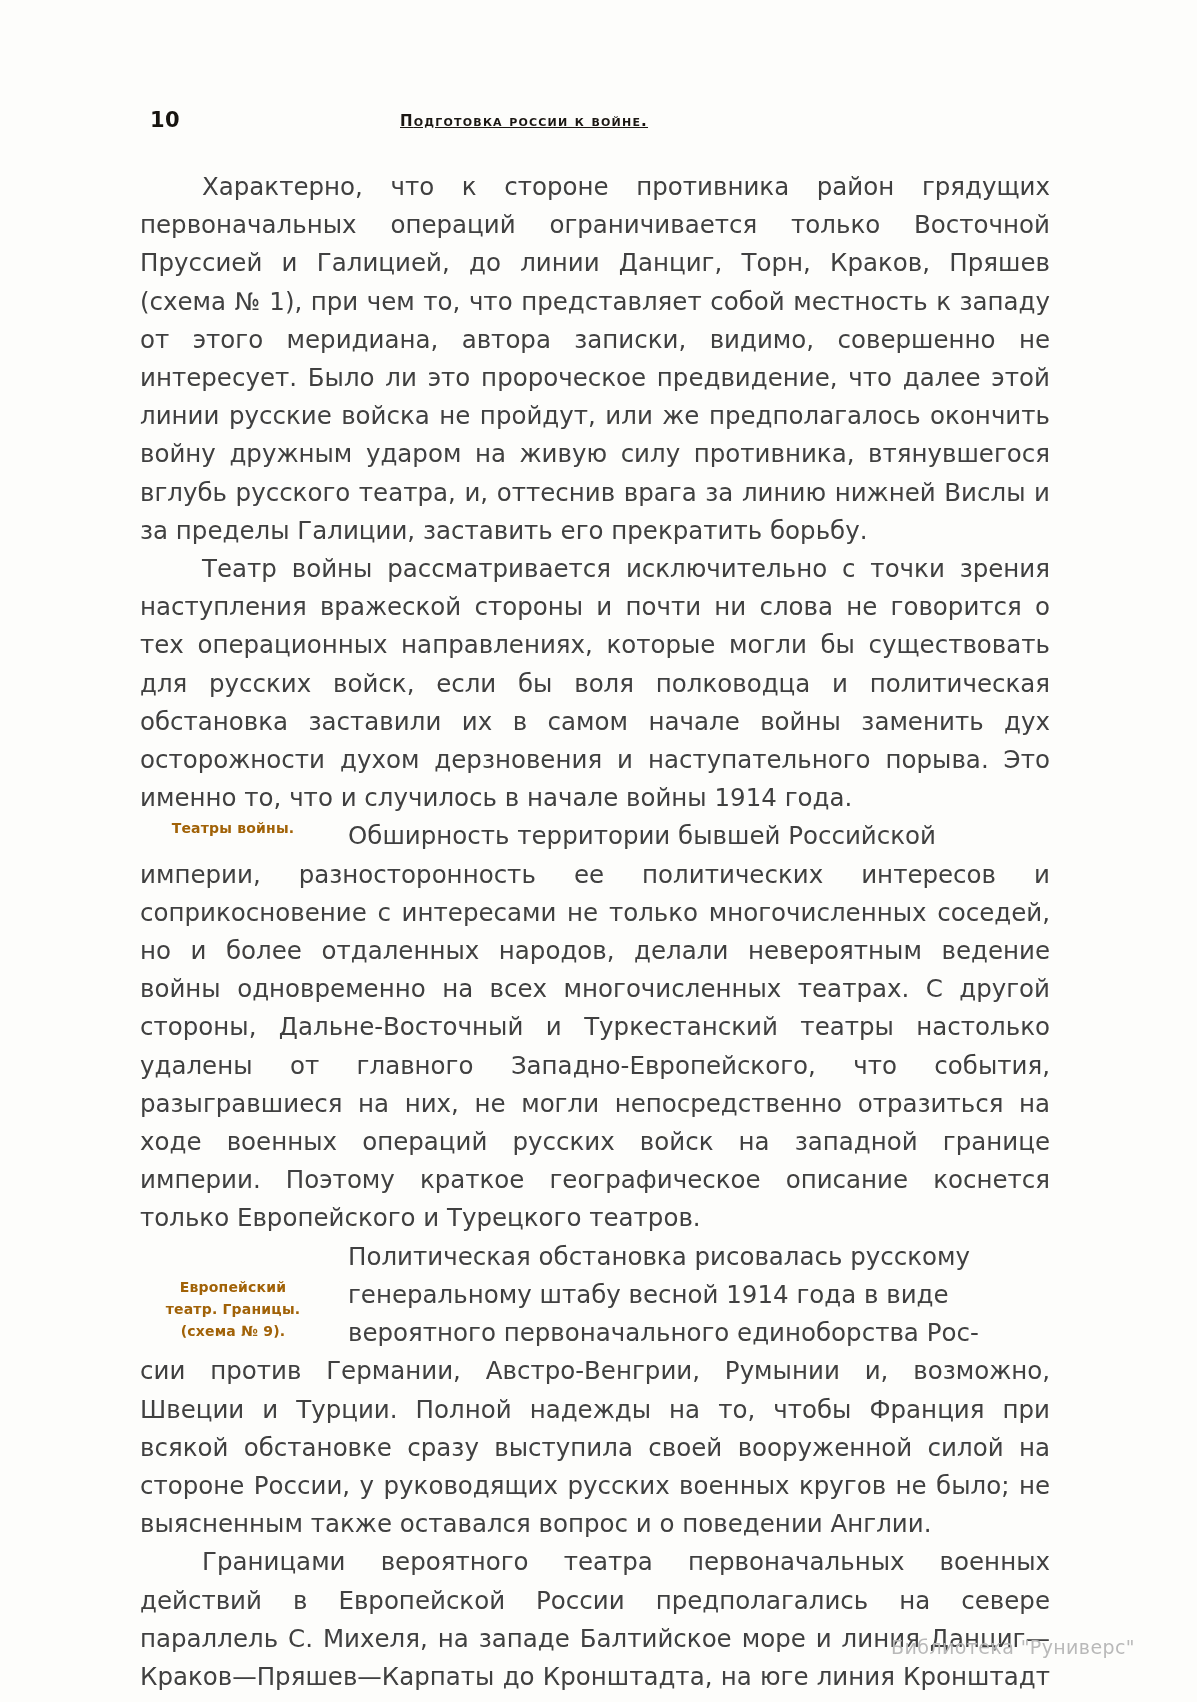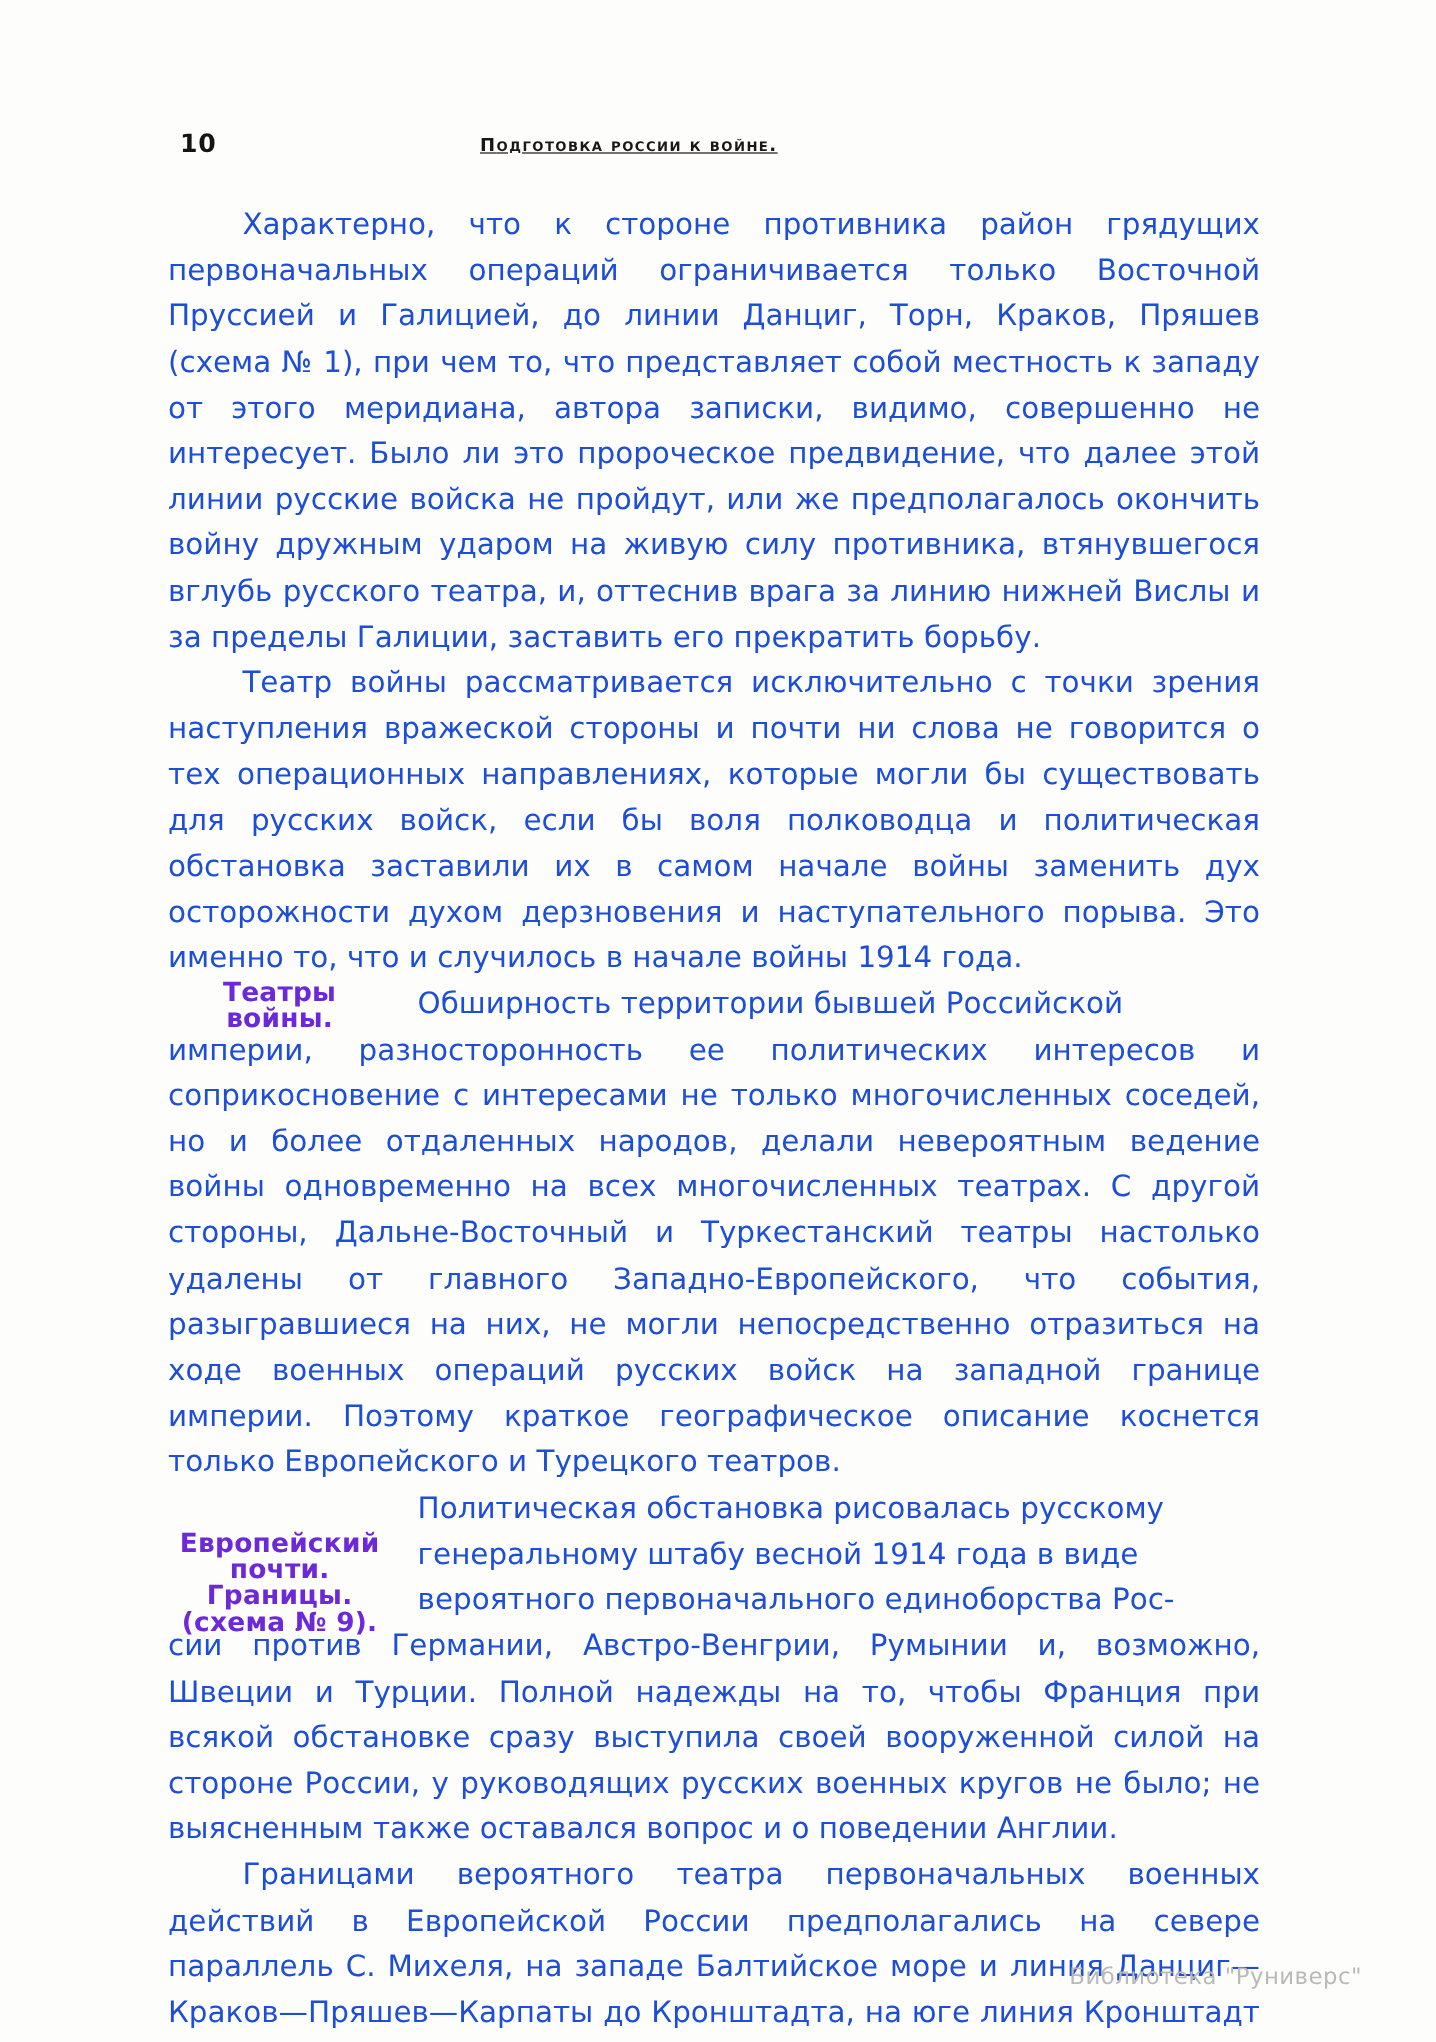--- a/index.html
+++ b/index.html
@@ -59,38 +59,38 @@
     width: 910px;
   }
 
   p.para {
     margin: 0;
     font-size: 24.5px;
     line-height: 38.2px;
     text-align: justify;
     text-justify: inter-word;
     hyphens: manual;
-    color: #1d4ed8;
+    color: #404040;
   }
   p.para.indent { text-indent: 62px; }
 
   
   .with-note {
     position: relative;
   }
   .side-note {
     position: absolute;
     left: 0;
     width: 186px;
-    font-size: 22px;
+    font-size: 14px;
     line-height: 22px;
     font-weight: 700;
     text-align: center;
     letter-spacing: 0.2px;
-    color: #6d28d9;
+    color: #a16207;
   }
   .note-1 { top: 38px; }
   .note-2 { top: 36px; text-align: center; }
   .note-indent {
     display: block;
     text-indent: 208px;
   }
 
   .footer-credit {
     position: absolute;
@@ -119,21 +119,21 @@
 
 
     <div class="with-note">
       <span class="side-note note-1" style="top:0;">Театры войны.</span>
       <p class="para"><span class="note-indent">Обширность территории бывшей Российской</span><span>империи, разносторонность ее политических интересов и соприкосновение с интересами не только многочисленных соседей, но и более отдаленных народов, делали невероятным ведение войны одновременно на всех многочисленных театрах. С другой стороны, Дальне-Восточный и Туркестанский театры настолько удалены от главного Западно-Европейского, что события, разыгравшиеся на них, не могли непосредственно отразиться на ходе военных операций русских войск на западной границе империи. Поэтому краткое географическое описание коснется только Европейского и Турецкого театров.</span></p>
     </div>
 
     <div class="with-note">
       <span class="side-note note-2" style="top:38px;">
         <span>Европейский</span><br>
-        <span>почти. Границы.</span><br>
+        <span>театр. Границы.</span><br>
         <span>(схема № 9).</span>
       </span>
       <p class="para"><span class="note-indent">Политическая обстановка рисовалась русскому</span><span class="note-indent">генеральному штабу весной 1914 года в виде</span><span class="note-indent">вероятного первоначального единоборства Рос-</span><span>сии против Германии, Австро-Венгрии, Румынии и, возможно, Швеции и Турции. Полной надежды на то, чтобы Франция при всякой обстановке сразу выступила своей вооруженной силой на стороне России, у руководящих русских военных кругов не было; не выясненным также оставался вопрос и о поведении Англии.</span></p>
     </div>
 
     <p class="para indent">Границами вероятного театра первоначальных военных действий в Европейской России предполагались на севере параллель С. Михеля, на западе Балтийское море и линия Данциг—Краков—Пряшев—Карпаты до Кронштадта, на юге линия Кронштадт—Константца (Кюстенджи)—Черное море и на востоке линия Николаев—Киев—Ленинград (Петербург).</p>
 
   </div>
 
   <div class="footer-credit">Библиотека "Руниверс"</div>

